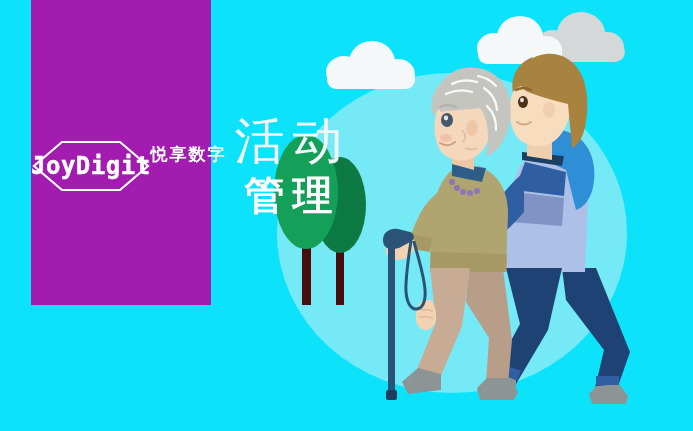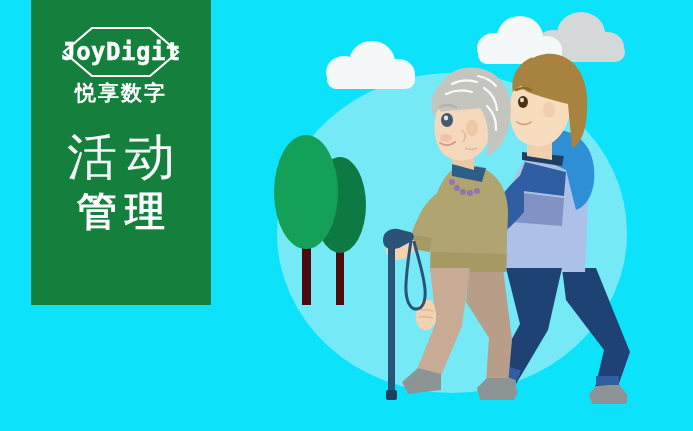--- a/index.html
+++ b/index.html
@@ -14,23 +14,23 @@
     background:#0ce3fb;
     overflow:hidden;
   }
   #art{position:absolute;left:0;top:0;width:693px;height:431px;}
 
   
   .panel{
     position:absolute;
     left:31px;top:0px;
     width:180px;height:305px;
-    background:#15803d;
+    background:#a21caf;
     box-sizing:border-box;
-    display:flex;flex-direction:column;align-items:center;
+    display:flex;flex-direction:row;align-items:center;
     z-index:5;
   }
   .logo-wrap{
     position:relative;
     margin-top:26px;
     width:140px;height:52px;
     display:flex;align-items:center;justify-content:center;
   }
   .logo-hex{position:absolute;left:50%;top:50%;transform:translate(-50%,-50%);}
   .logo-text{
@@ -40,21 +40,21 @@
     font-size:24px;
     font-weight:bold;
     letter-spacing:0.5px;
     line-height:1;
     white-space:nowrap;
     -webkit-text-stroke:0.4px #ffffff;
   }
   .logo-cn{
     margin-top:4px;
     color:#ffffff;
-    font-size:21px;
+    font-size:17px;
     font-weight:bold;
     letter-spacing:2px;
     line-height:1;
     white-space:nowrap;
   }
   .title-block{
     margin-top:26px;
     display:flex;flex-direction:column;align-items:center;
   }
   .title-line1{

